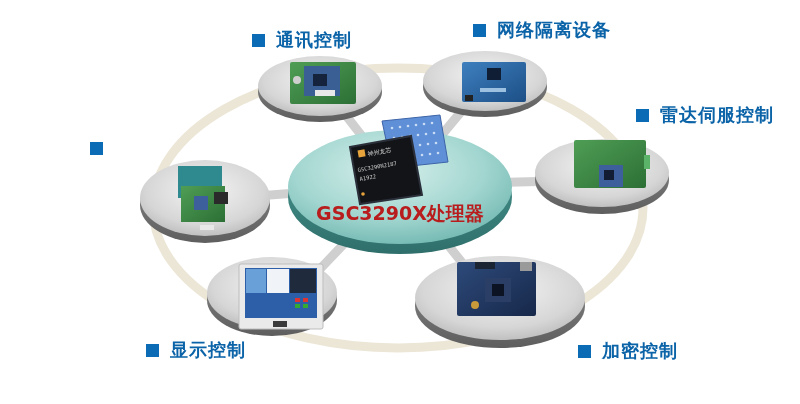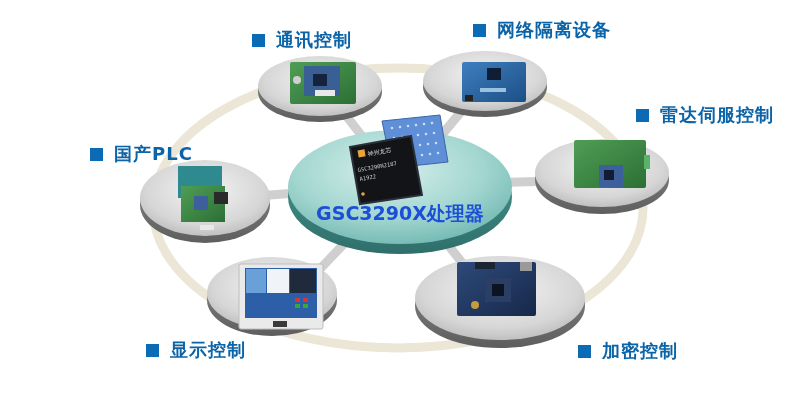--- a/index.html
+++ b/index.html
@@ -4,21 +4,21 @@
 <style>
   html, body { margin:0; padding:0; }
   body { width:800px; height:404px; background:#ffffff; position:relative; overflow:hidden;
          font-family: "DejaVu Sans", "Liberation Sans", sans-serif; }
   .stage { position:absolute; left:0; top:0; width:800px; height:404px; }
   svg.bg { position:absolute; left:0; top:0; }
   .label { position:absolute; display:flex; align-items:center; color:#0b63a8;
            font-size:18px; font-weight:bold; letter-spacing:1px; white-space:nowrap;padding-left:23px; }
   .label .sq { width:13px; height:13px; background:#0b6bb5; margin-right:11px; display:inline-block; }
   .center-title { position:absolute; left:310px; top:201px; width:180px; text-align:center;
-                  color:#1d4ed8; font-size:19px; font-weight:bold; white-space:nowrap; }
+                  color:#b91c1c; font-size:19px; font-weight:bold; white-space:nowrap; }
 </style>
 </head>
 <body>
 
 <div class="stage">
   <svg class="bg" width="800" height="404" viewBox="0 0 800 404">
     <defs>
       <radialGradient id="discTop" cx="50%" cy="40%" r="65%">
         <stop offset="0%" stop-color="#f4f4f4"></stop>
         <stop offset="70%" stop-color="#d6d6d6"></stop>
@@ -193,15 +193,14 @@
     <span>加密控制</span>
   </div>
 
   <div class="label" style="left:123px; top:338px;">
     <span class="sq"></span>
     <span>显示控制</span>
   </div>
 
   <div class="label" style="left:67px; top:142px;">
     <span class="sq"></span>
-    <span>国产PLC</span>
   </div>
 </div>
 
 </body></html>

